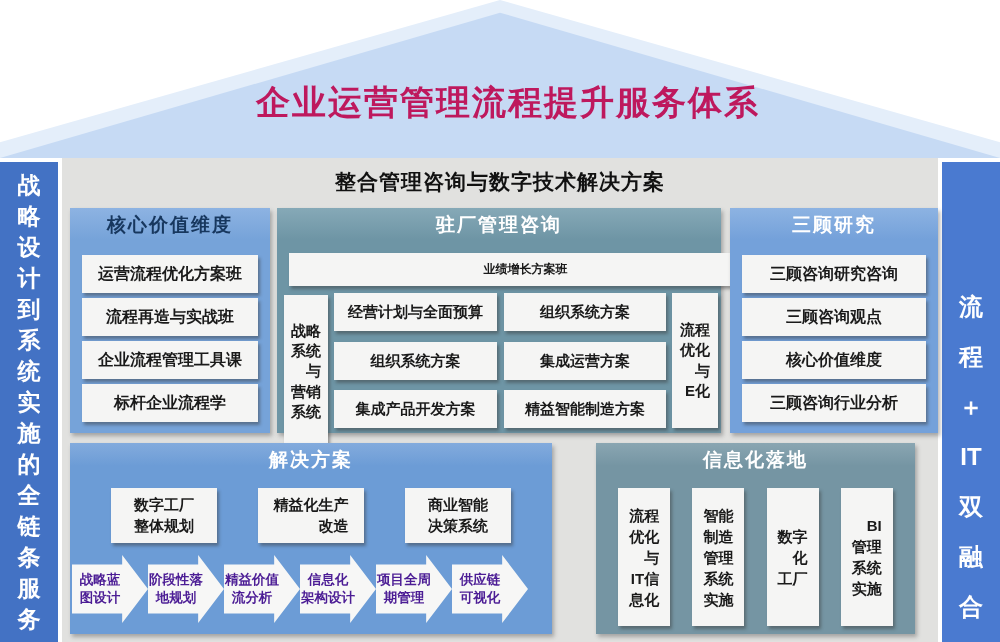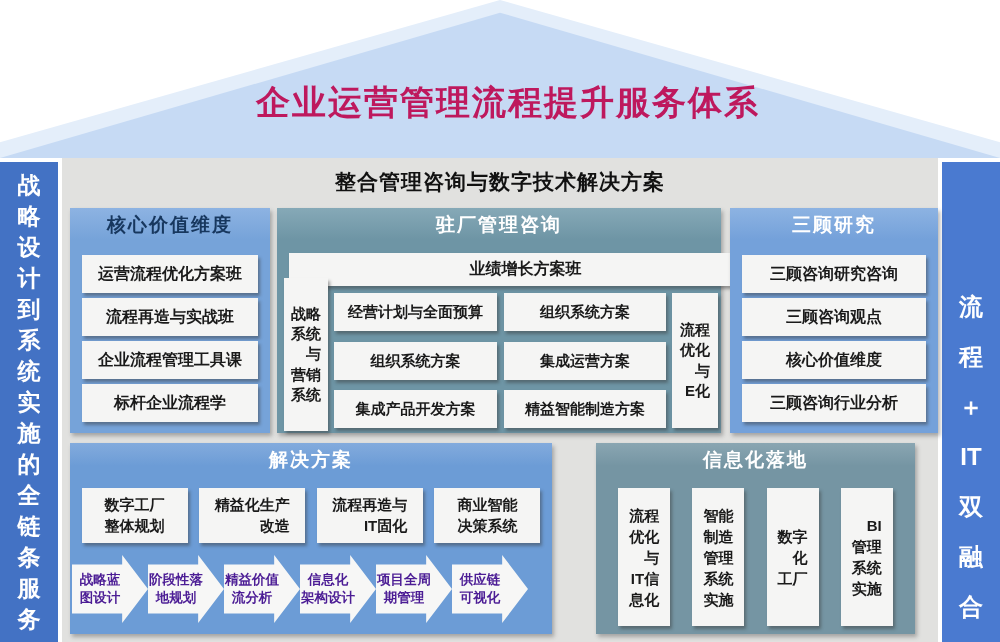--- a/index.html
+++ b/index.html
@@ -43,22 +43,22 @@
   .wbox { background:#f5f5f4; color:#1a1a1a; font-weight:bold;
           display:flex; align-items:center; justify-content:center; text-align:right;
           box-shadow:2px 3px 3px rgba(55,55,55,.45); white-space:pre-line; }
 
   
   .stack4 { position:absolute; left:12px; right:12px; top:47px; height:167px;
             display:flex; flex-direction:column; justify-content:space-between; }
   .stack4 .wbox { height:38px; font-size:16px; }
 
   
-  .c2-top { position:absolute; left:12px; top:45px; width:461px; height:33px; font-size:16px;padding-left:12px; }
-  .c2-lv  { position:absolute; left:7px;  top:70px; width:44px;  height:153px; font-size:15px; line-height:1.35; }
+  .c2-top { position:absolute; left:12px; top:45px; width:461px; height:33px; font-size:12px;padding-left:12px; }
+  .c2-lv  { position:absolute; left:7px;  top:87px; width:44px;  height:153px; font-size:15px; line-height:1.35; }
   .c2-rv  { position:absolute; left:395px; top:85px; width:46px; height:135px; font-size:15px; line-height:1.35; }
   .c2-m   { position:absolute; left:57px;  width:163px; height:38px; font-size:15px; }
   .c2-r   { position:absolute; left:227px; width:162px; height:38px; font-size:15px; }
   .row0 { top:85px; } .row1 { top:134px; } .row2 { top:182px; }
 
   
   .sol-row { position:absolute; left:0; top:45px; width:100%; height:55px;
              display:flex; justify-content:space-evenly; align-items:stretch; }
   .sol-row .wbox { width:106px; font-size:15px; line-height:1.35; }
   .arrow-row { position:absolute; left:2px; top:112px; width:530px; height:68px; display:flex; }
@@ -145,22 +145,20 @@
         </div>
       </div>
 
       <div class="panel p-sol">
         <div class="ptitle">解决方案</div>
         <div class="sol-row">
           <div class="wbox">数字工厂
 整体规划</div>
           <div class="wbox">精益化生产
 改造</div>
-          <div class="wbox">流程再造与
-IT固化</div>
           <div class="wbox">商业智能
 决策系统</div>
         </div>
         <div class="arrow-row">
           <div class="arrow">战略蓝
 图设计</div>
           <div class="arrow">阶段性落
 地规划</div>
           <div class="arrow">精益价值
 流分析</div>

